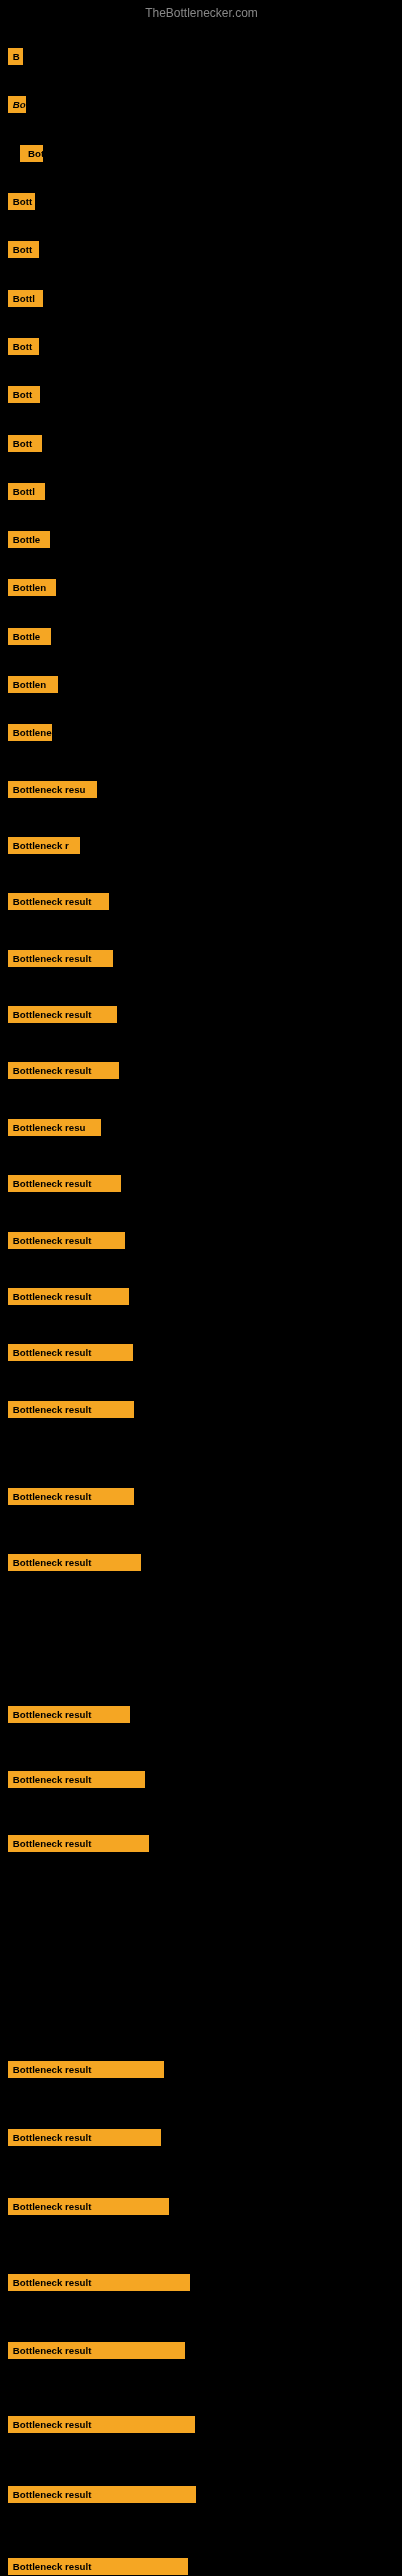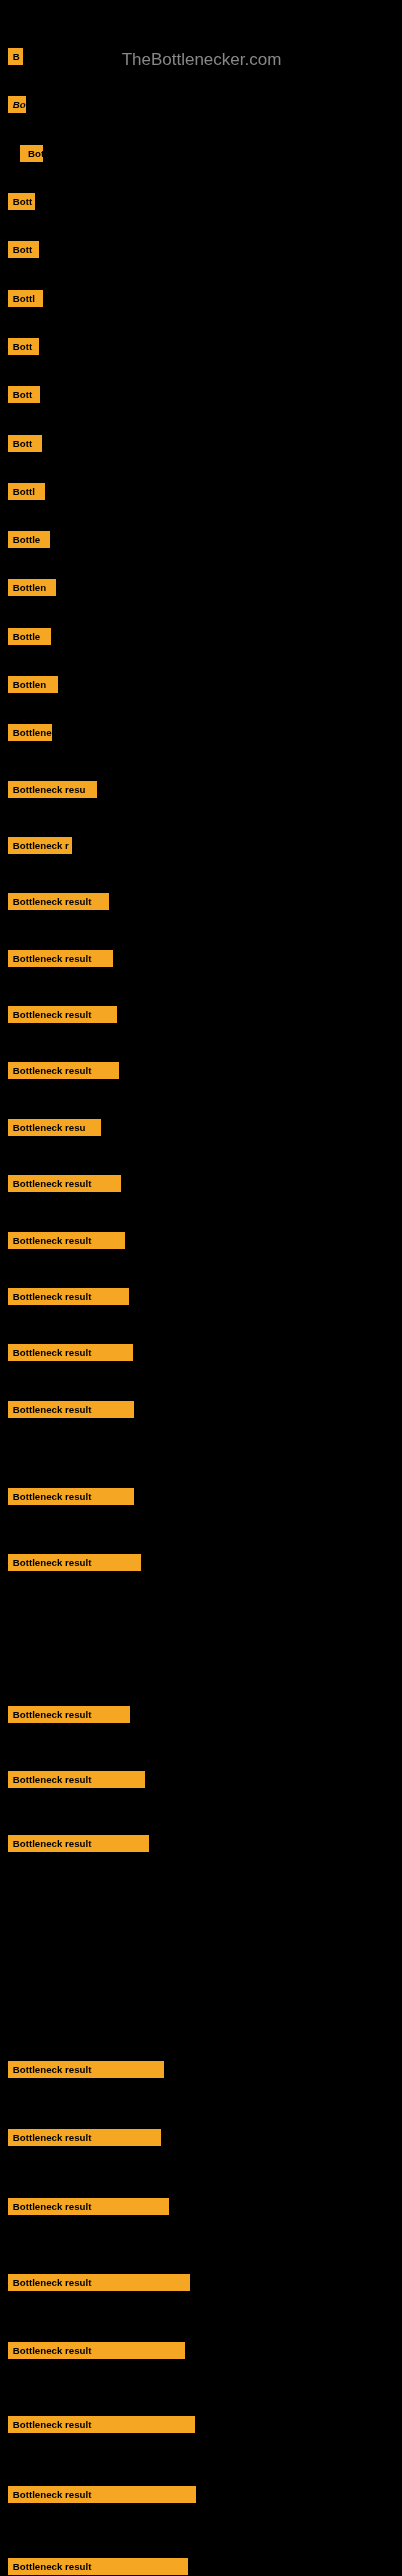--- a/index.html
+++ b/index.html
@@ -11,28 +11,27 @@
     body {
       background-color: #000000;
       width: 403px;
       min-height: 2576px;
       font-family: Arial, sans-serif;
       position: relative;
     }
 
     .site-title {
       color: #888888;
-      font-size: 17px;
+      font-size: 12px;
       text-align: center;
       padding: 6.4px 0;
       position: absolute;
       top: 0;
       left: 0;
       right: 0;
-      margin-top: 44px;
     }
 
     .items-container {
       position: absolute;
       top: 24px;
       left: 0;
       width: 100%;
     }
 
     .bottleneck-item {
@@ -62,21 +61,21 @@
     <span class="bottleneck-item" style="position: absolute; top: 314px; left: 4px; width: 31px;">Bott</span>
     <span class="bottleneck-item" style="position: absolute; top: 362px; left: 4px; width: 32px;">Bott</span>
     <span class="bottleneck-item" style="position: absolute; top: 411px; left: 4px; width: 34px;">Bott</span>
     <span class="bottleneck-item" style="position: absolute; top: 459px; left: 4px; width: 37px;">Bottl</span>
     <span class="bottleneck-item" style="position: absolute; top: 507px; left: 4px; width: 42px;">Bottle</span>
     <span class="bottleneck-item" style="position: absolute; top: 555px; left: 4px; width: 48px;">Bottlen</span>
     <span class="bottleneck-item" style="position: absolute; top: 604px; left: 4px; width: 43px;">Bottle</span>
     <span class="bottleneck-item" style="position: absolute; top: 652px; left: 4px; width: 50px;">Bottlen</span>
     <span class="bottleneck-item" style="position: absolute; top: 700px; left: 4px; width: 44px;">Bottleneck</span>
     <span class="bottleneck-item" style="position: absolute; top: 757px; left: 4px; width: 89px;">Bottleneck resu</span>
-    <span class="bottleneck-item" style="position: absolute; top: 813px; left: 4px; width: 64px;">Bottleneck r</span>
+    <span class="bottleneck-item" style="position: absolute; top: 813px; left: 4px; width: 72px;">Bottleneck r</span>
     <span class="bottleneck-item" style="position: absolute; top: 869px; left: 4px; width: 101px;">Bottleneck result</span>
     <span class="bottleneck-item" style="position: absolute; top: 926px; left: 4px; width: 105px;">Bottleneck result</span>
     <span class="bottleneck-item" style="position: absolute; top: 982px; left: 4px; width: 109px;">Bottleneck result</span>
     <span class="bottleneck-item" style="position: absolute; top: 1038px; left: 4px; width: 111px;">Bottleneck result</span>
     <span class="bottleneck-item" style="position: absolute; top: 1095px; left: 4px; width: 93px;">Bottleneck resu</span>
     <span class="bottleneck-item" style="position: absolute; top: 1151px; left: 4px; width: 113px;">Bottleneck result</span>
     <span class="bottleneck-item" style="position: absolute; top: 1208px; left: 4px; width: 117px;">Bottleneck result</span>
     <span class="bottleneck-item" style="position: absolute; top: 1264px; left: 4px; width: 121px;">Bottleneck result</span>
     <span class="bottleneck-item" style="position: absolute; top: 1320px; left: 4px; width: 125px;">Bottleneck result</span>
     <span class="bottleneck-item" style="position: absolute; top: 1377px; left: 4px; width: 126px;">Bottleneck result</span>

